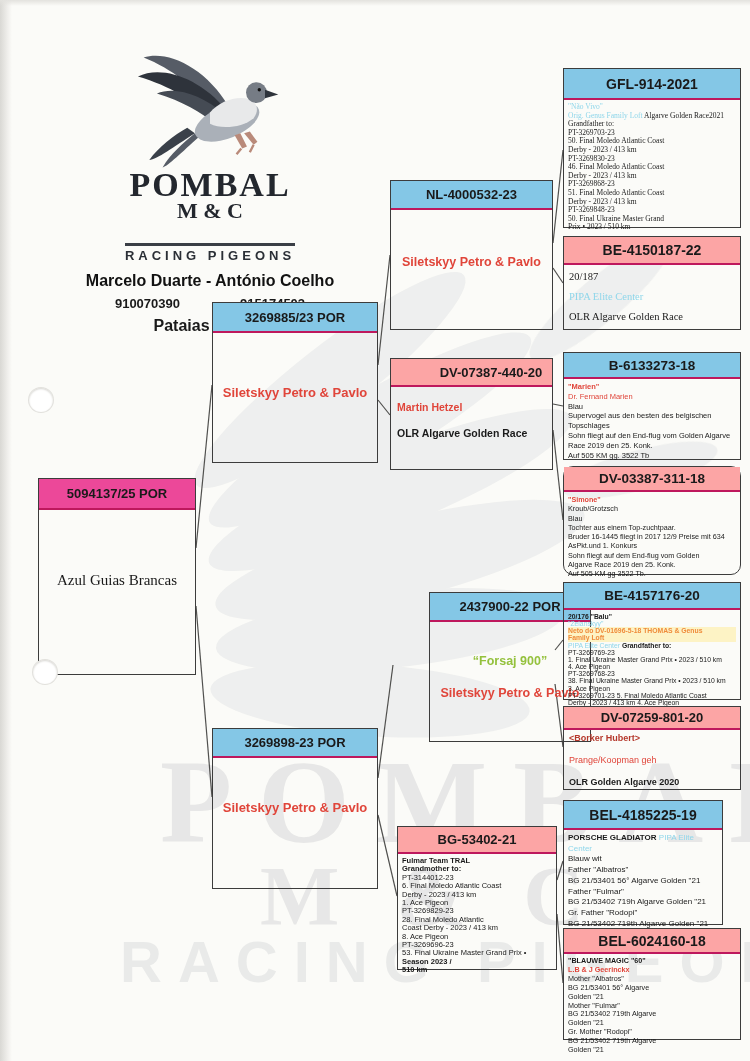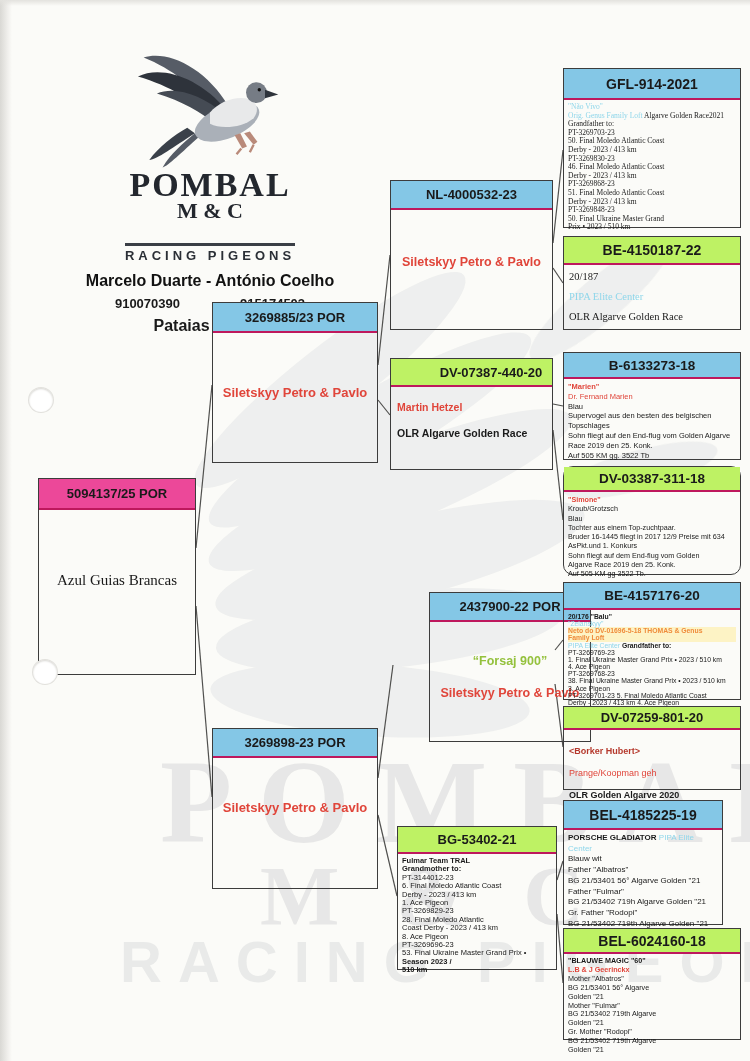--- a/index.html
+++ b/index.html
@@ -31,21 +31,21 @@
      border-top:3px solid #3a3f46;display:inline-block;padding-top:2px;margin-top:3px;}
   .brand-owners{font-size:16px;font-weight:bold;color:#111;margin-top:8px;}
   .brand-phones{display:flex;justify-content:center;gap:60px;font-size:13px;font-weight:bold;margin-top:6px;}
   .brand-loc{font-size:16px;font-weight:bold;margin-top:6px;}
 
   
   .pbox{position:absolute;border:1px solid #3c3c3c;background:transparent;z-index:2;box-sizing:border-box;}
   .hd{font-weight:bold;text-align:center;border-bottom:2px solid #be185d;
       font-size:13px;display:flex;align-items:center;justify-content:center;}
   .hd-blue{background:#84c7e6;}
-  .hd-salmon{background:#bef264;}
+  .hd-salmon{background:#fca5a5;}
   .hd-gray{background:#ec4899;}
   .bd{padding:3px 4px;}
   .serif{font-family:"Liberation Serif",serif;}
   .red{color:#e0453a;}
   .darkred{color:#b5382c;}
   .green{color:#94c13d;}
   .cyan{color:#8fd6ea;}
   .orange-hl{color:#ef8b3a;background:#fdf3c5;font-weight:bold;}
   .b{font-weight:bold;}
   .ctr{text-align:center;}
@@ -260,21 +260,21 @@
       <div>PT-3269768-23</div>
       <div>38. Final Ukraine Master Grand Prix • 2023 / 510 km</div>
       <div>3. Ace Pigeon</div>
       <div>PT-3269701-23  5. Final Moledo Atlantic Coast</div>
       <div>Derby - 2023 / 413 km   4. Ace Pigeon</div>
     </div>
   </div>
 
   <div class="pbox" style="left:563px;top:706px;width:178px;height:84px;">
     <div class="hd hd-salmon" style="height:21px;font-size:13px;">DV-07259-801-20</div>
-    <div class="bd" style="font-size:9px;padding:16px 5px;">
+    <div class="bd" style="font-size:9px;padding:3px 5px;">
       <div class="darkred b">&lt;Borker Hubert&gt;</div>
       <div class="red" style="margin-top:12px;">Prange/Koopman geh</div>
       <div class="b" style="margin-top:12px;">OLR Golden Algarve 2020</div>
     </div>
   </div>
 
   <div class="pbox" style="left:563px;top:800px;width:160px;height:125px;">
     <div class="hd hd-blue" style="height:27px;font-size:14px;">BEL-4185225-19</div>
     <div class="bd lh107">
       <div><span class="b">PORSCHE GLADIATOR</span> <span class="cyan">PIPA Elite Center</span></div>

